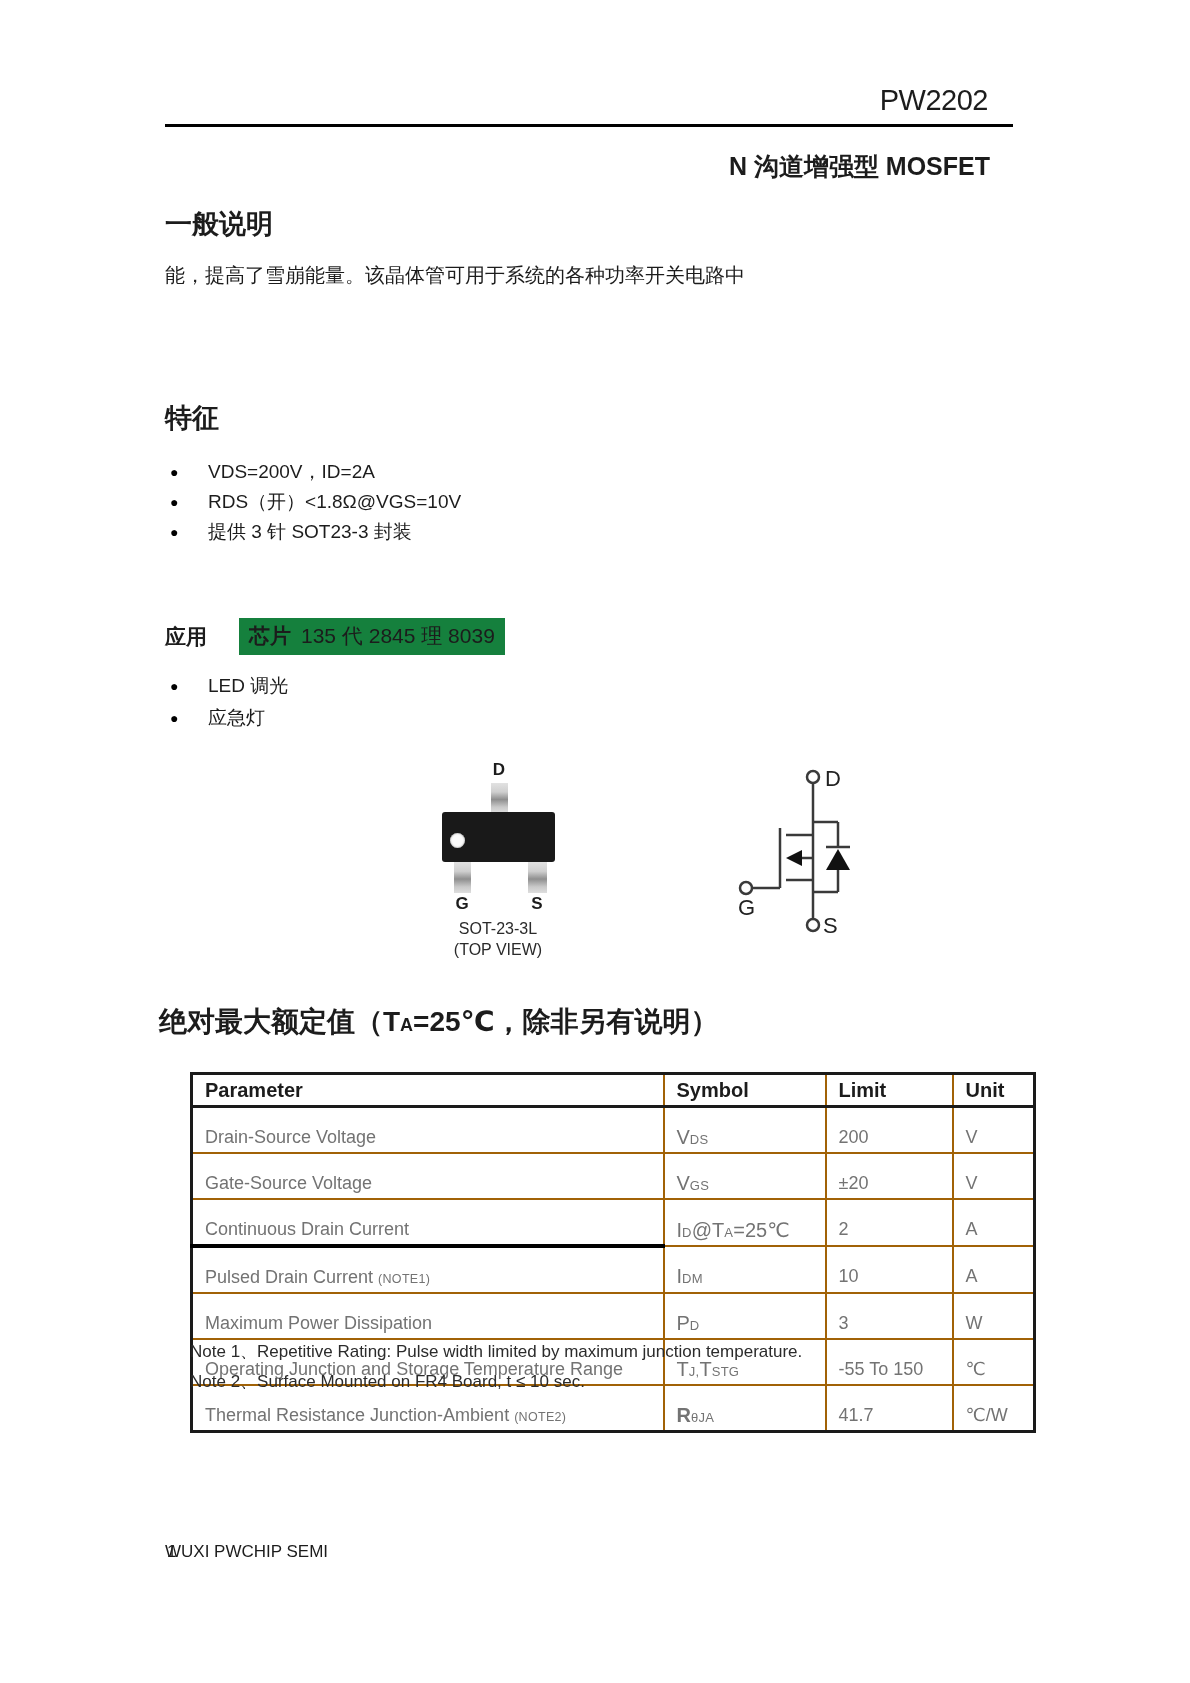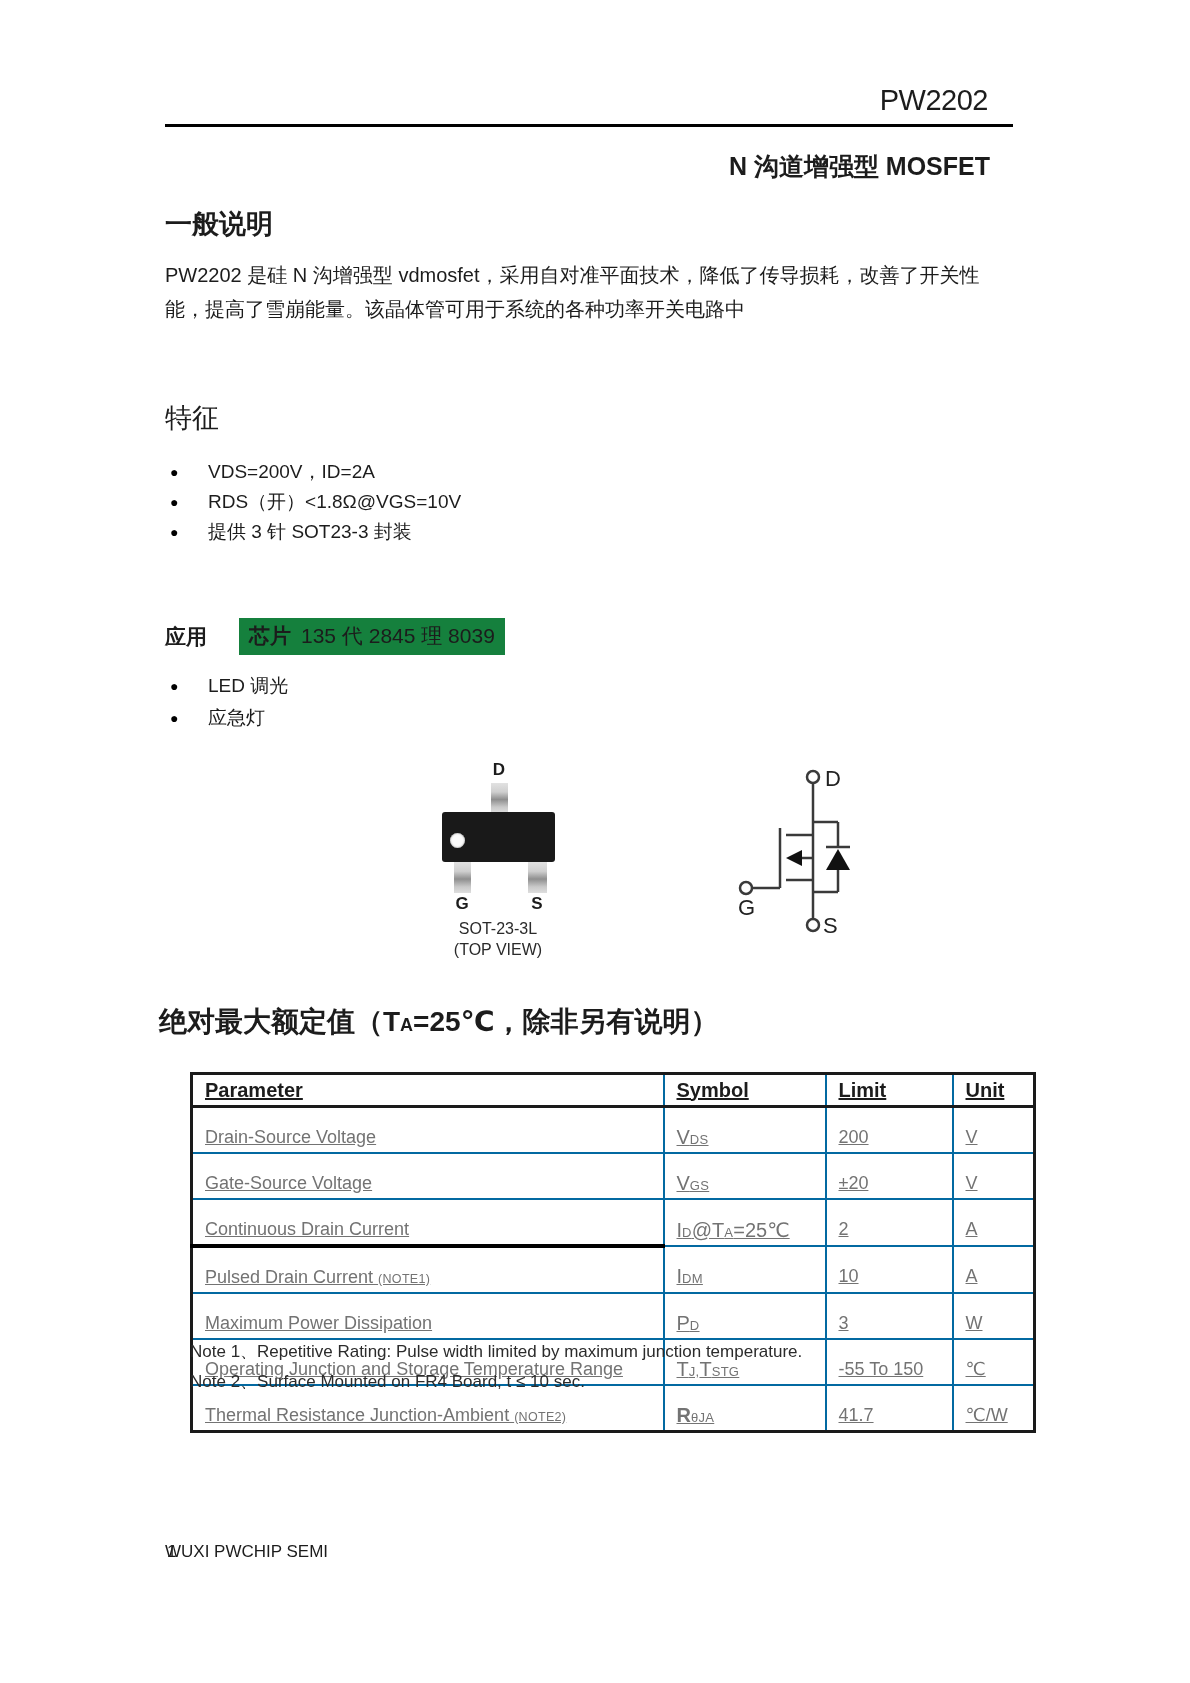--- a/index.html
+++ b/index.html
@@ -16,21 +16,21 @@
     font-size:29px; font-weight:normal; letter-spacing:-0.5px; }
   .header-rule { top:124px; left:165px; width:848px; height:3px; background:#000; }
   .doc-title { top:150px; left:165px; width:825px; text-align:right;
     font-size:25px; font-weight:bold; }
 
   
   .h-general { top:206px; left:165px; font-size:27px; font-weight:bold; }
   .general-body { top:258px; left:165px; width:852px; font-size:20px; line-height:34px; }
 
   
-  .h-features { top:400px; left:165px; font-size:27px; font-weight:normal; }
+  .h-features { top:400px; left:165px; font-size:27px; font-weight:bold; }
   .bullet-list { left:170px; }
   .bullet-row { display:flex; align-items:flex-start; height:30px; }
   .bullet-mark { width:38px; font-size:14px; line-height:28px; color:#000; }
   .bullet-text { font-size:19px; line-height:28px; }
   .features-list { top:458px; }
 
   
   .apps-row { top:618px; left:165px; display:flex; align-items:center; }
   .h-apps { font-size:21px; font-weight:bold; }
   .apps-highlight { margin-left:32px; padding:4px 10px 5px 10px; font-size:21px; }
@@ -52,22 +52,22 @@
   
   .schematic { top:690px; left:680px; }
 
   
   .h-ratings { top:1003px; left:159px; font-size:28px; font-weight:bold; }
   .h-ratings .subA { font-size:18px; }
 
   
   .ratings-table { top:1072px; left:190px; width:843px; border-collapse:collapse;
     border:3px solid #1a1a1a; table-layout:fixed; }
-  .ratings-table td, .ratings-table th { border:2px solid #0369a1; overflow:hidden;
-    white-space:nowrap;text-decoration:underline; }
+  .ratings-table td, .ratings-table th { border:2px solid #a16207; overflow:hidden;
+    white-space:nowrap; }
   .ratings-table th { height:30px; text-align:left; padding:0 0 0 12px;
     font-size:20px; font-weight:bold; border-bottom:3px solid #1a1a1a; }
   .ratings-table td { height:30px; padding:14px 0 0 12px; font-size:18px; color:#737373; }
   .col-param { width:472px; } .col-sym { width:162px; } .col-limit { width:127px; } .col-unit { width:82px; }
   .sym-main { font-size:20px; }
   .sub { font-size:13px; letter-spacing:0.3px; }
   .pnote { font-size:12.5px; letter-spacing:0.3px; }
   .thick-bottom { border-bottom:4px solid #000 !important; }
 
   .note-line { left:190px; font-size:17px; color:#2b2b2b; }
@@ -83,21 +83,20 @@
 <body>
 
 <div class="page">
 
   <div class="abs doc-number">PW2202</div>
   <div class="abs header-rule"></div>
   <div class="abs doc-title">N 沟道增强型 MOSFET</div>
 
   <div class="abs h-general">一般说明</div>
   <div class="abs general-body">
-    <div>PW2202 是硅 N 沟增强型 vdmosfet，采用自对准平面技术，降低了传导损耗，改善了开关性</div>
     <div>能，提高了雪崩能量。该晶体管可用于系统的各种功率开关电路中</div>
   </div>
 
   <div class="abs h-features">特征</div>
   <div class="abs bullet-list features-list">
     <div class="bullet-row">
       <span class="bullet-mark">●</span>
       <span class="bullet-text">VDS=200V，ID=2A</span>
     </div>
     <div class="bullet-row">

